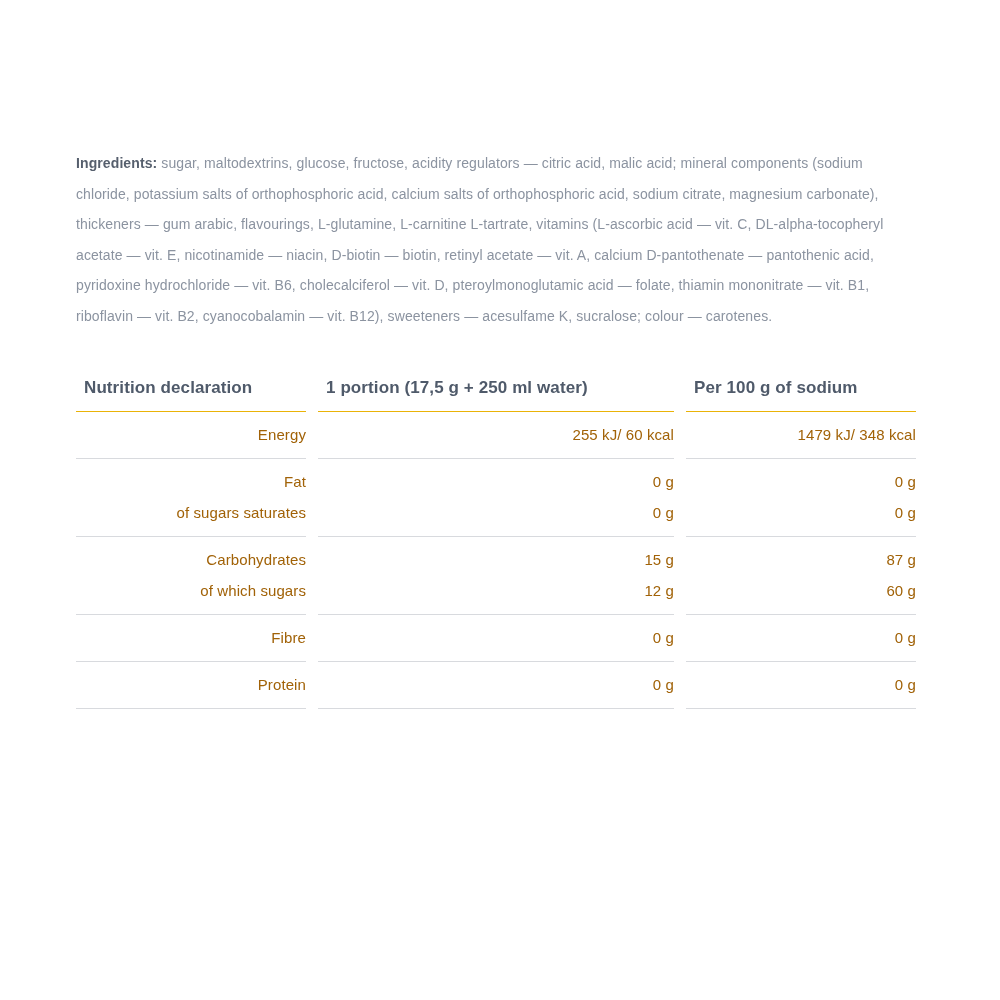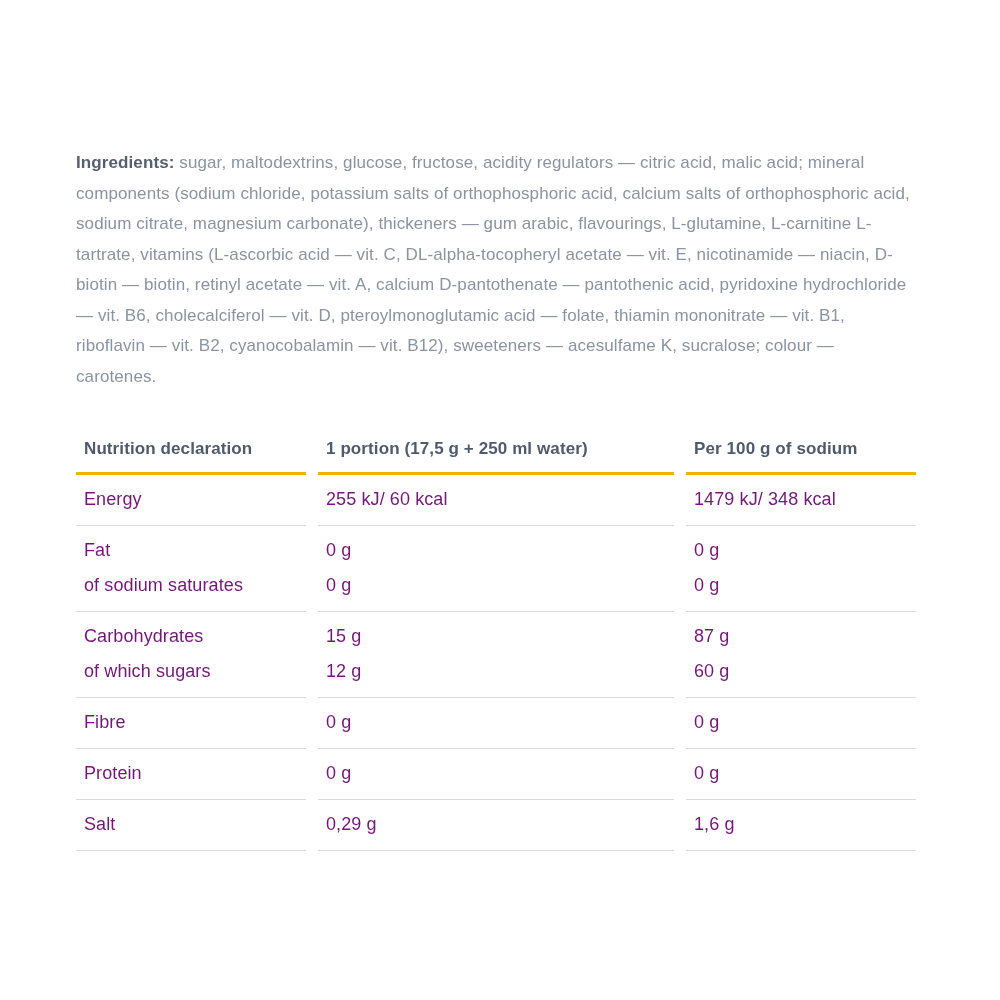--- a/index.html
+++ b/index.html
@@ -10,21 +10,21 @@
   .page {
     width: 1000px;
     height: 1000px;
     background: #ffffff;
     padding: 148px 84px 0 76px;
     overflow: hidden;
   }
   .content { width: 840px; }
 
   p.body-text {
-    font-size: 17px;
+    font-size: 14px;
     line-height: 30.5px;
     color: #8b93a0;
     letter-spacing: 0.1px;
   }
   p.body-text strong {
     color: #565f6d;
     font-weight: bold;
   }
   .allergens { margin-top: 29px; }
 
@@ -35,28 +35,29 @@
     width: 864px;
     margin-left: -12px;
     margin-top: 41px;
   }
   table.nutrition th {
     text-align: left;
     font-size: 17px;
     font-weight: bold;
     color: #4f5a6a;
     padding: 6px 0 13px 8px;
-    border-bottom: 3px solid #eab308;
+    border-bottom: 1px solid #eab308;
     letter-spacing: 0.1px;
   }
   table.nutrition td {
-    font-size: 18px;
-    color: #701a75;
+    font-size: 15px;
+    color: #a16207;
     padding: 7px 0 7px 8px;
     letter-spacing: 0.1px;
+    text-align: right;
   }
   table.nutrition td.group-start { padding-top: 14px; }
   table.nutrition td.group-end {
     padding-bottom: 15px;
     border-bottom: 1px solid #d8dade;
   }
 </style>
 </head>
 <body>
 
@@ -84,21 +85,21 @@
             <td class="group-start group-end">Energy</td>
             <td class="group-start group-end">255 kJ/ 60 kcal</td>
             <td class="group-start group-end">1479 kJ/ 348 kcal</td>
           </tr>
           <tr>
             <td class="group-start">Fat</td>
             <td class="group-start">0 g</td>
             <td class="group-start">0 g</td>
           </tr>
           <tr>
-            <td class="group-end">of sodium saturates</td>
+            <td class="group-end">of sugars saturates</td>
             <td class="group-end">0 g</td>
             <td class="group-end">0 g</td>
           </tr>
           <tr>
             <td class="group-start">Carbohydrates</td>
             <td class="group-start">15 g</td>
             <td class="group-start">87 g</td>
           </tr>
           <tr>
             <td class="group-end">of which sugars</td>
@@ -108,22 +109,17 @@
           <tr>
             <td class="group-start group-end">Fibre</td>
             <td class="group-start group-end">0 g</td>
             <td class="group-start group-end">0 g</td>
           </tr>
           <tr>
             <td class="group-start group-end">Protein</td>
             <td class="group-start group-end">0 g</td>
             <td class="group-start group-end">0 g</td>
           </tr>
-          <tr>
-            <td class="group-start group-end">Salt</td>
-            <td class="group-start group-end">0,29 g</td>
-            <td class="group-start group-end">1,6 g</td>
-          </tr>
         </tbody>
     </table>
 
   </div>
 </div>
 
 </body></html>

